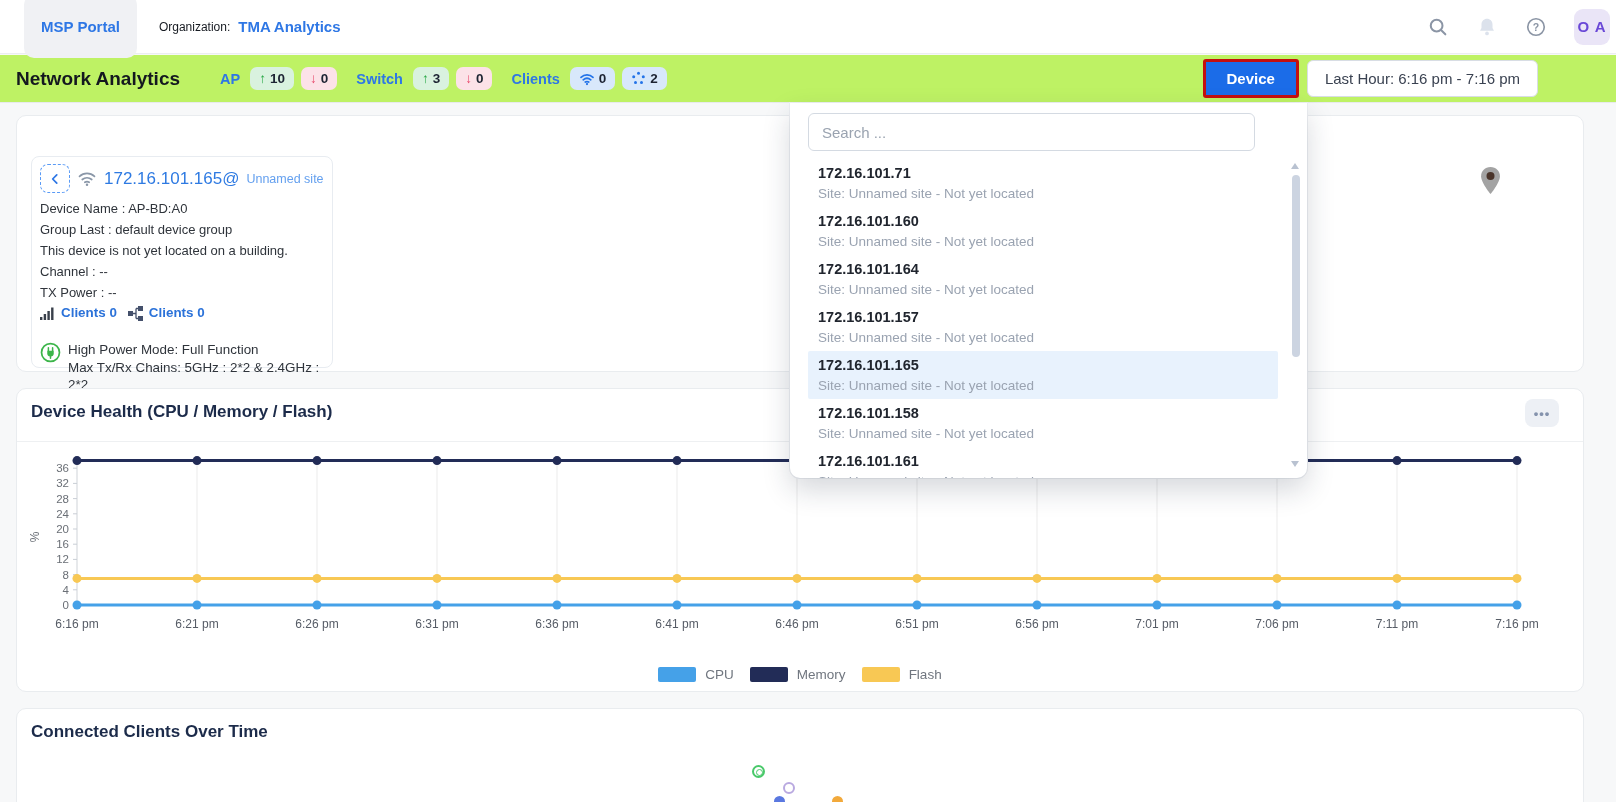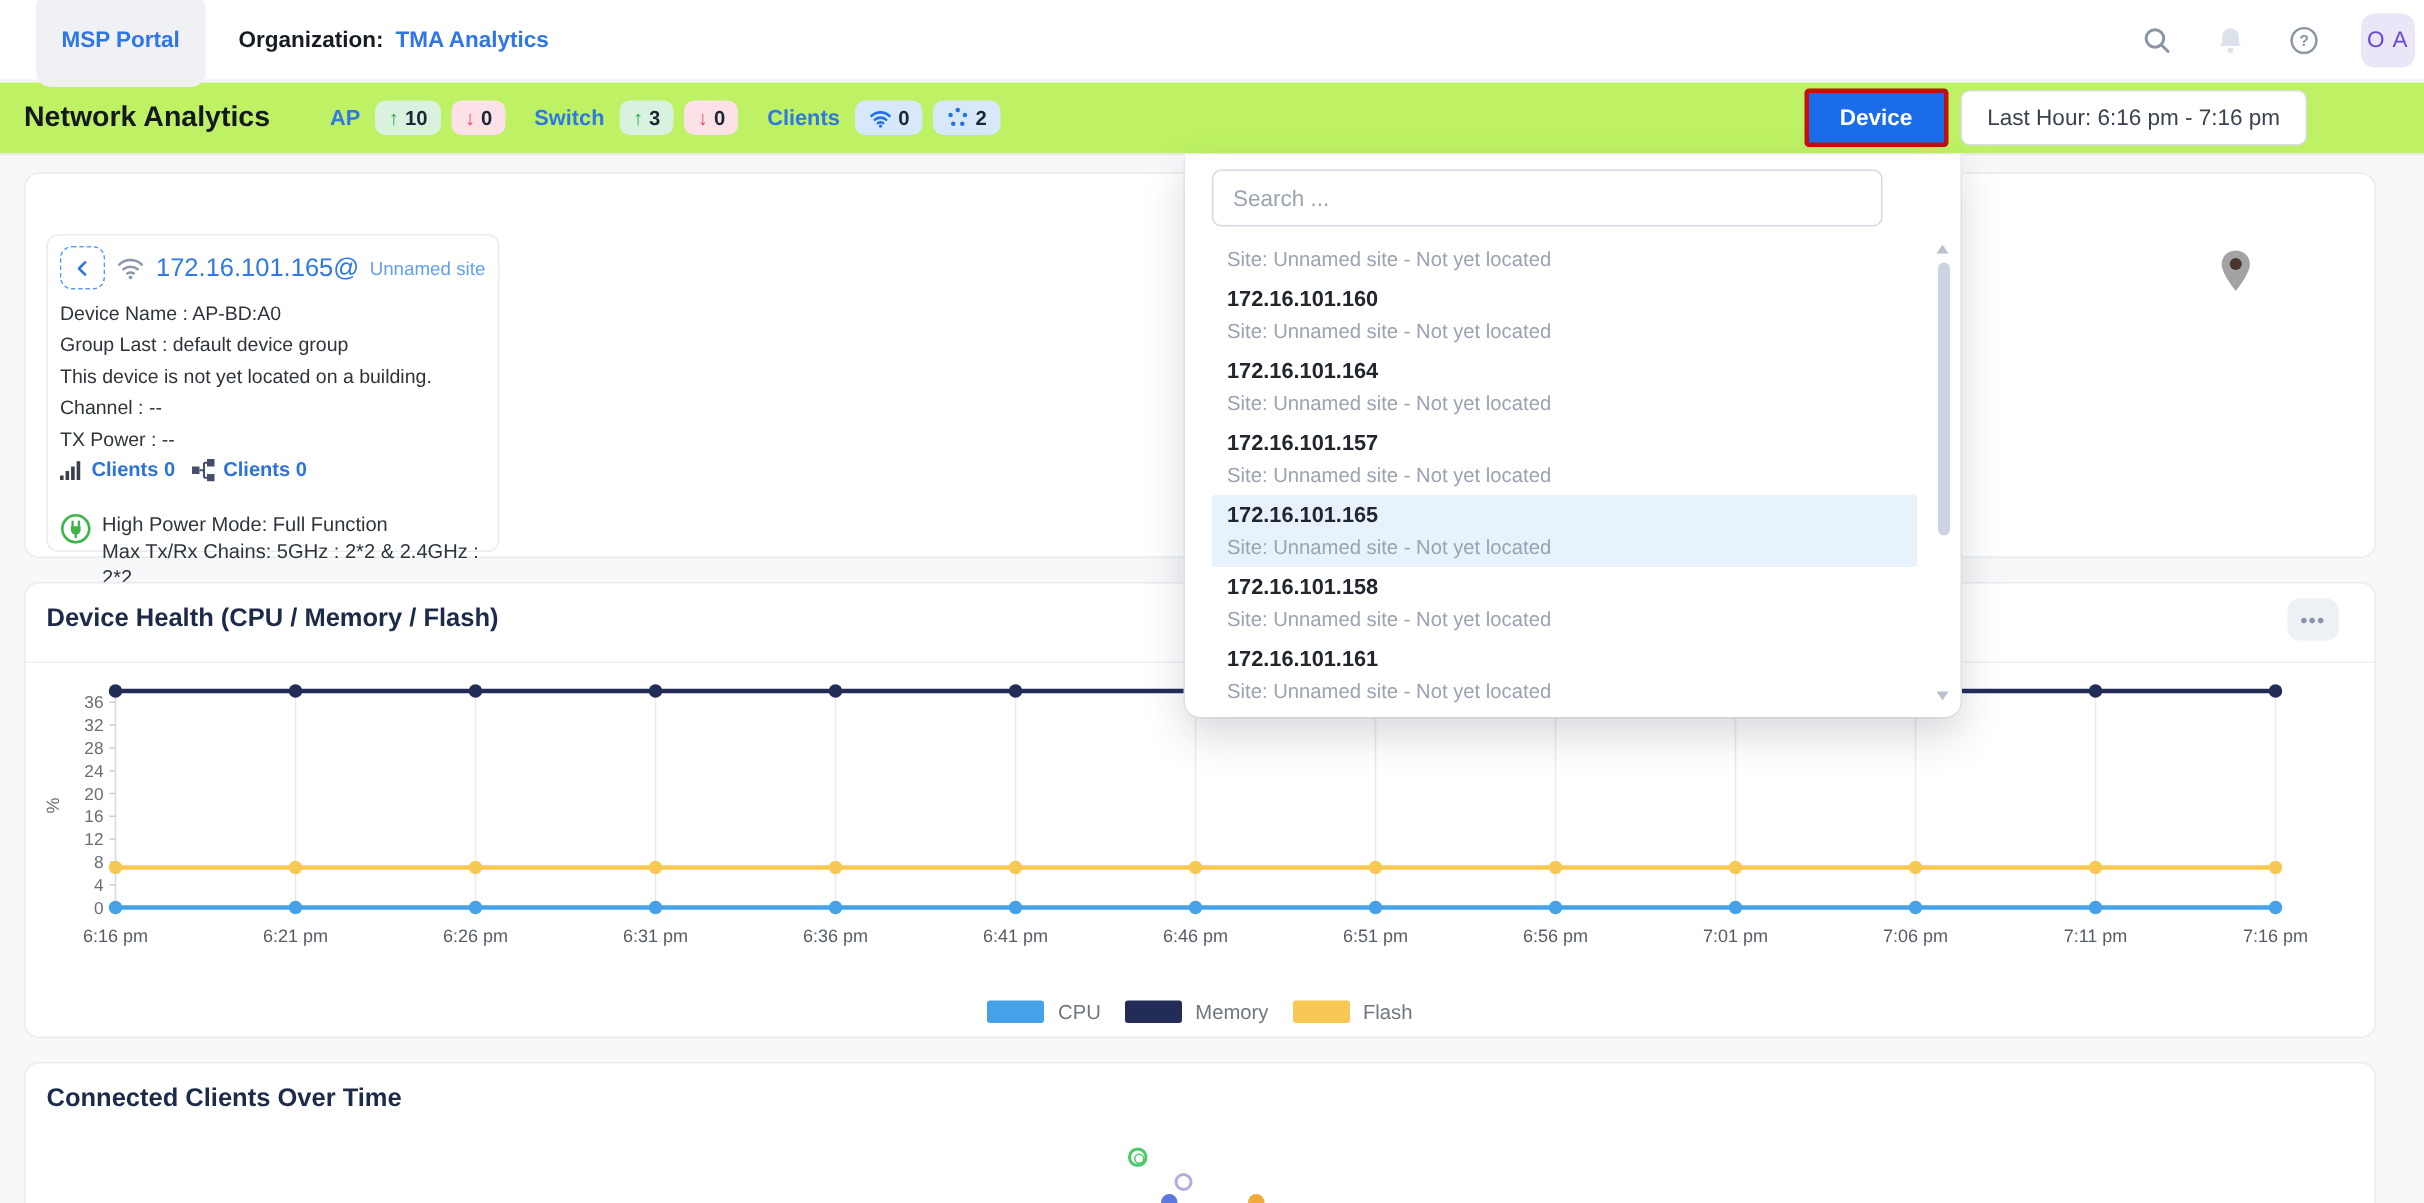--- a/index.html
+++ b/index.html
@@ -8,26 +8,26 @@
     position: relative; overflow: hidden;
     background: #f7f8f9;
     font-family: "Liberation Sans", sans-serif;
     color: #2f343b;
   }
   
   .topbar { position:absolute; top:0; left:0; right:0; height:54px; background:#fff;
             border-bottom:1px solid #eceef1; display:flex; align-items:center; z-index:5; }
   .msp-btn { margin-left:24px; background:#f0f1f4; color:#2e77e5; font-weight:700; font-size:15px;
              padding:23px 17px; border-radius:10px; border:none; cursor:pointer; }
-  .org-label { margin-left:22px; font-weight:700; font-size:15px; color:#171b22; }
+  .org-label { margin-left:22px; font-weight:400; font-size:12px; color:#171b22; }
   .org-name  { margin-left:8px; color:#2e77e5; font-weight:700; font-size:15px; }
   .top-icons { margin-left:auto; display:flex; align-items:center; gap:27px; margin-right:6px; }
   .tico { width:22px; height:22px; display:flex; align-items:center; justify-content:center; cursor:pointer; }
   .avatar { width:36px; height:36px; border-radius:9px; background:#eae5f7; color:#6a48d7;
-            font-weight:400; font-size:15px; letter-spacing:1px; display:flex; align-items:center;
+            font-weight:700; font-size:15px; letter-spacing:1px; display:flex; align-items:center;
             justify-content:center; cursor:pointer; }
   
   .toolbar { position:absolute; top:55px; left:0; right:0; height:48px; background:#bef264;
              border-bottom:1px solid #e8eaed; display:flex; align-items:center; z-index:4; }
   .page-title { margin-left:16px; font-size:19px; font-weight:700; color:#14181f; }
   .stats { display:flex; align-items:center; gap:7px; margin-left:28px; }
   .stat-label { color:#2e77e5; font-weight:700; font-size:14.5px; margin:0 3px 0 12px; }
   .badge { display:inline-flex; align-items:center; gap:4px; padding:4px 9px; border-radius:7px;
            font-size:13.5px; font-weight:700; color:#1d2433; }
   .badge.green { background:#d9f2df; } .badge .up   { color:#28a745; font-weight:700; }
@@ -363,20 +363,21 @@
     <span class="spin-purple"></span>
     <span class="spin-blue"></span>
     <span class="spin-orange"></span>
   </div>
 </section>
 
 <div class="dropdown">
   <input class="dd-search" type="text" placeholder="Search ..." style="">
   <div class="dd-list">
   <div class="dd-item">
+    <div class="dd-ip">172.16.101.71</div>
     <div class="dd-site">Site: Unnamed site - Not yet located</div>
   </div>
 
   <div class="dd-item">
     <div class="dd-ip">172.16.101.160</div>
     <div class="dd-site">Site: Unnamed site - Not yet located</div>
   </div>
 
   <div class="dd-item">
     <div class="dd-ip">172.16.101.164</div>

